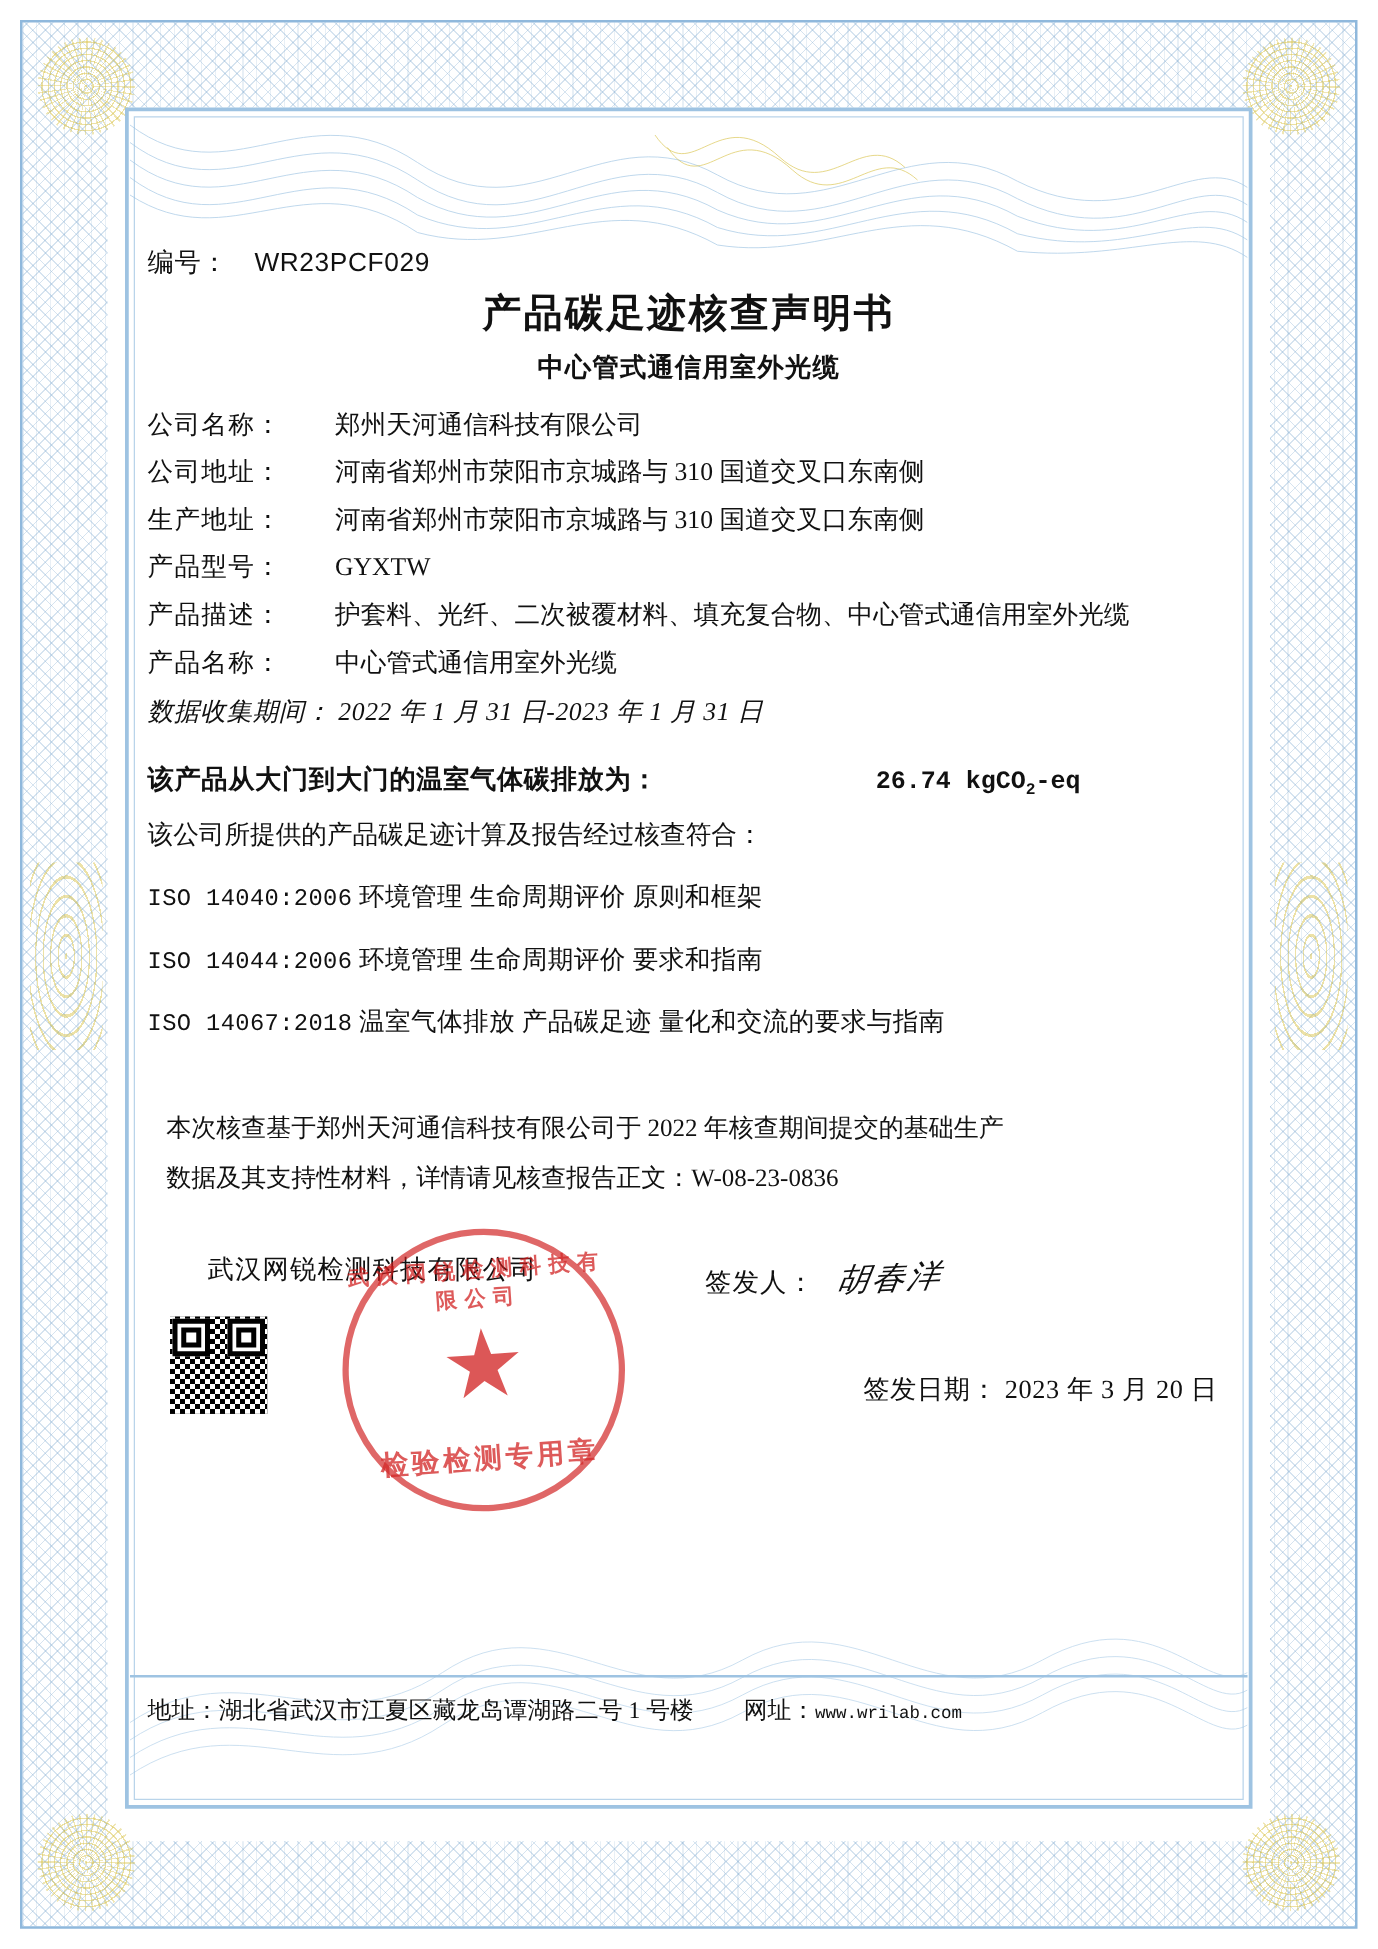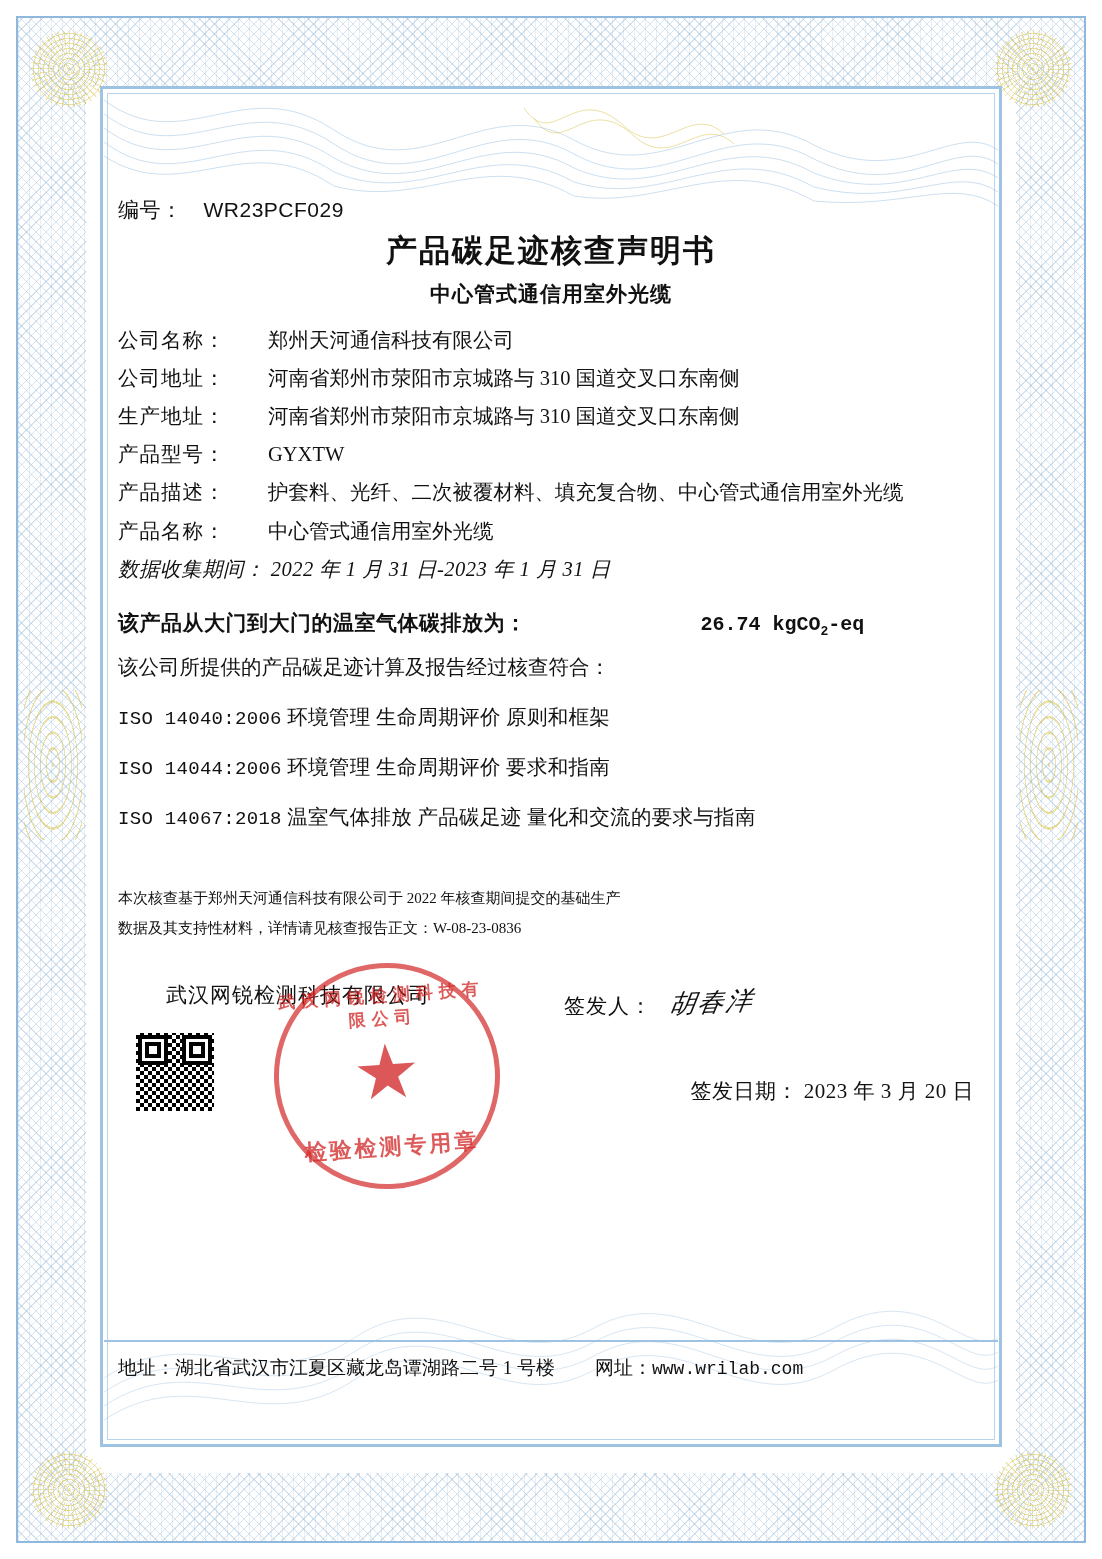--- a/index.html
+++ b/index.html
@@ -162,22 +162,23 @@
     font-size: 20.5px;
     letter-spacing: .3px;
   }
   .std .code {
     font-family: "Liberation Mono", "DejaVu Sans Mono", monospace;
     font-size: 19px;
   }
 
   .basis {
     margin-top: 52px;
-    font-size: 15px;
+    font-size: 20px;
     line-height: 2.0;
+    margin-left: 15px;
   }
 
   .footer-block {
     position: relative;
     margin-top: 18px;
     height: 180px;
   }
   .issuer {
     position: absolute;
     left: 48px;
@@ -278,21 +279,21 @@
     left: 118px;
     right: 100px;
     top: 1355px;
     font-size: 19px;
     display: flex;
     align-items: center;
     gap: 40px;
   }
   .bottom-bar .url {
     font-family: "Liberation Mono", "DejaVu Sans Mono", monospace;
-    font-size: 18px;
+    font-size: 14px;
   }
   .hr-line {
     position: absolute;
     left: 104px;
     right: 104px;
     top: 1340px;
     border-top: 2px solid #9ec3e2;
   }
 </style>
 </head>

